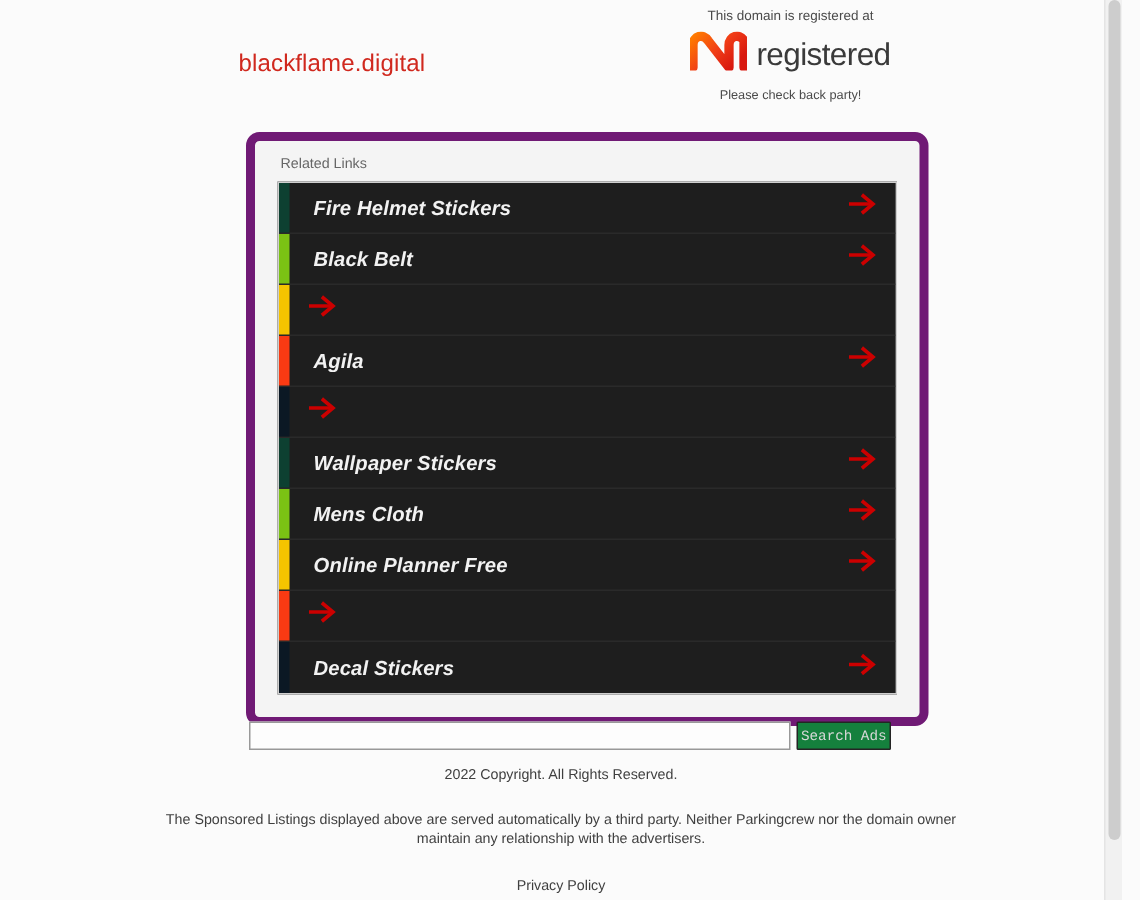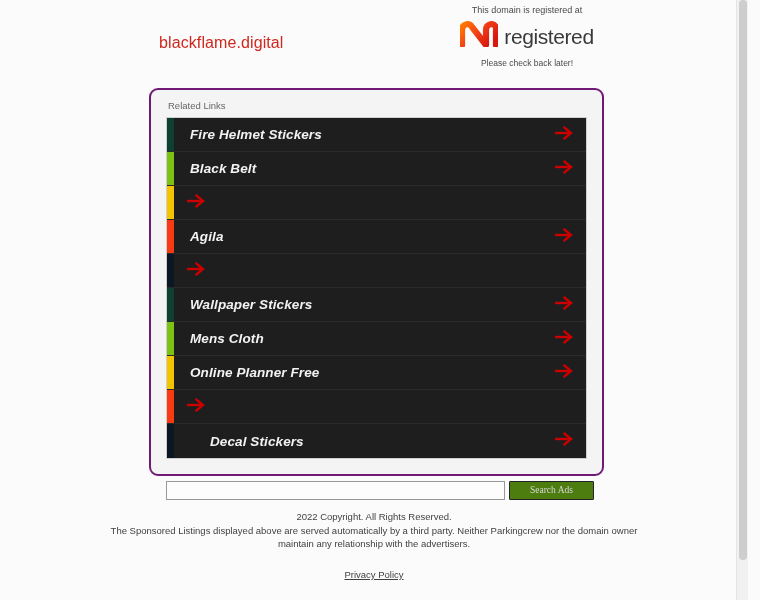--- a/index.html
+++ b/index.html
@@ -92,25 +92,25 @@
   .nc-line-bottom {
     font-size: 8.5px;
     color: #4a4a4a;
     line-height: 11px;
     margin-top: 4px;
   }
 
   
   .card {
     position: absolute;
-    left: 149px;
+    left: 164px;
     top: 88px;
     width: 455px;
     background: #f4f4f4;
-    border: 2px solid #701a75;
+    border: 6px solid #701a75;
     border-radius: 9px;
     padding: 9px 15px 15px 15px;
   }
 
   .card-title {
     font-size: 9.5px;
     color: #666;
     padding: 1px 0 6px 2px;
   }
 
@@ -122,21 +122,21 @@
 
   .link-row {
     position: relative;
     display: flex;
     align-items: center;
     height: 34px;
     background: #1e1e1e;
     border-bottom: 1px solid #2a2a2a;
     cursor: pointer;
   }
-  .link-row:last-child { border-bottom: none; gap: 20px; }
+  .link-row:last-child { border-bottom: none; }
 
   .accent {
     width: 7px;
     height: 100%;
     flex: 0 0 7px;
   }
 
   .link-label {
     flex: 1 1 auto;
     color: #f2f2f2;
@@ -175,26 +175,26 @@
     font-size: 11px;
     padding: 0 5px;
     color: #222;
     outline: none;
     height: 19px;
   }
 
   .search-button {
     flex: 0 0 auto;
     margin-left: 4px;
-    background: #4d7c0f;
+    background: #15803d;
     color: #d8d8d8;
     border: 1px solid #242424;
-    font-family: Liberation Serif, serif;
-    font-size: 9.5px;
-    padding: 0 20px;
+    font-family: Liberation Mono, monospace;
+    font-size: 9.5px;
+    padding: 0 2px;
     height: 19px;
     line-height: 17px;
     cursor: pointer;
     border-radius: 1px;
   }
 
   
   .footer {
     position: absolute;
     left: 0;
@@ -205,30 +205,29 @@
   }
 
   .copyright {
     font-size: 9.5px;
     line-height: 14px;
   }
 
   .disclaimer {
     font-size: 9.5px;
     line-height: 13px;
-    margin-top: 0;
+    margin-top: 16px;
     padding: 0 100px;
   }
 
   .privacy-wrap { margin-top: 14px; }
 
   .privacy-link {
     font-size: 9.5px;
     color: #3f3f3f;
-    text-decoration: underline;
     cursor: pointer;
   }
 </style>
 </head>
 <body>
 
 <div class="page">
 
   <div class="scrollbar-track">
     <div class="scrollbar-thumb"></div>
@@ -251,21 +250,21 @@
                 <stop offset="100%" stop-color="#d8180f"></stop>
               </linearGradient>
             </defs>
             <path d="M2 24 L2 9 C2 3 9 1 12 6 L26 24 L26 9 C26 3 33 1 36 6 L36 24" fill="none" stroke="url(#ncg)" stroke-width="6.2" stroke-linecap="round" stroke-linejoin="round"></path>
           </svg>
         </span>
         <span class="nc-wordmark">registered</span>
       </div>
 
       <div class="nc-line-bottom">
-        <div>Please check back later!</div>
+        <div>Please check back party!</div>
       </div>
     </div>
   </div>
 
   <div class="card">
     <div class="card-title">Related Links</div>
 
     <div class="links" id="links-list">
         <div class="link-row">
           <div class="accent" style="background: rgb(13, 64, 49);"></div>

